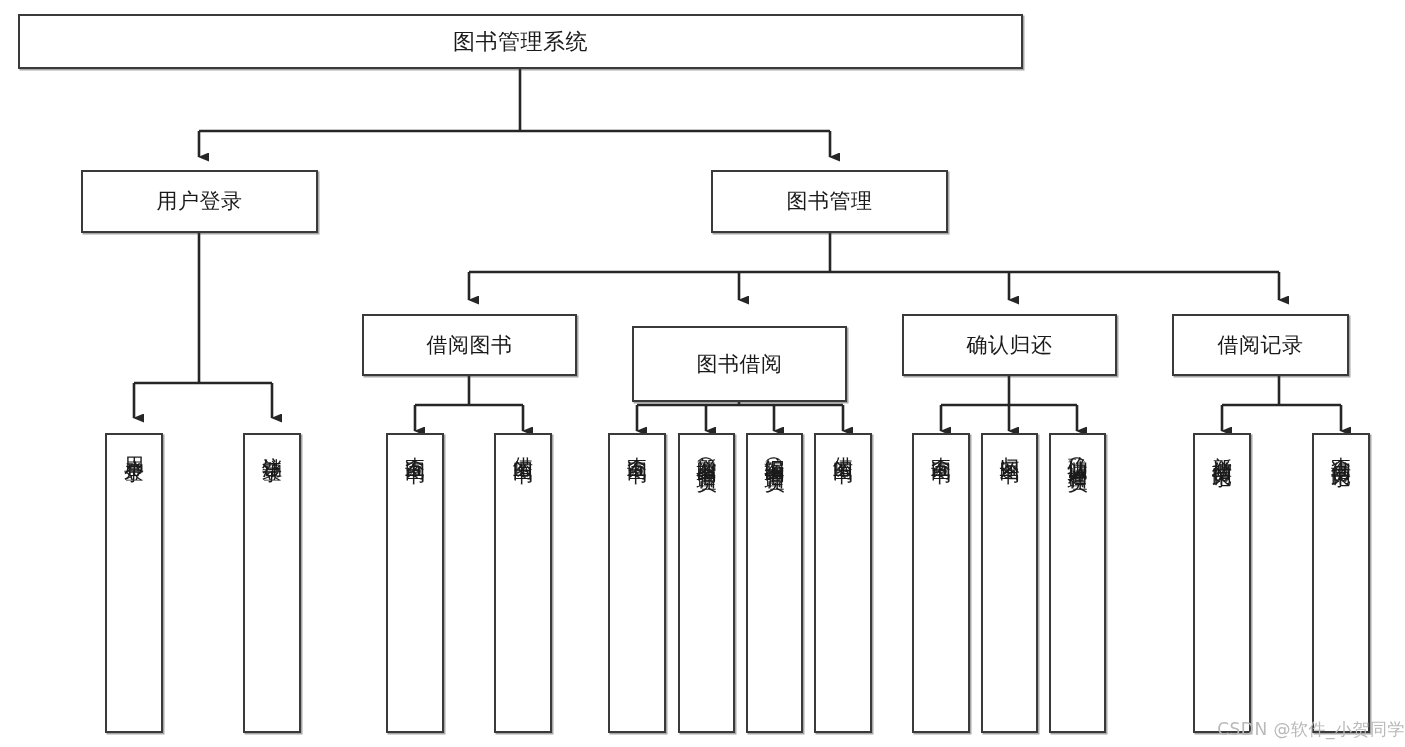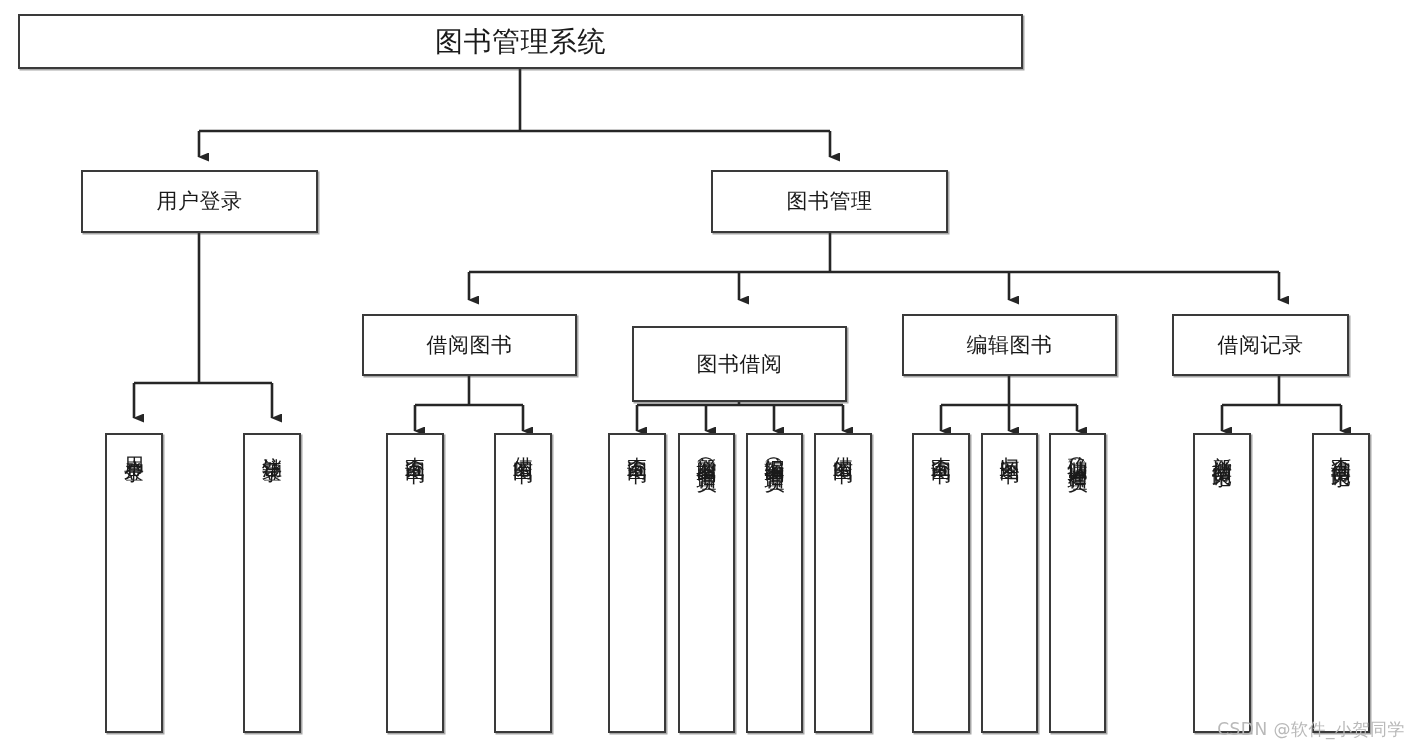--- a/index.html
+++ b/index.html
@@ -42,21 +42,21 @@
     text-align: center;
     line-height: 1.18;
     letter-spacing: 0.5px;
     white-space: nowrap;
   }
   
   .node.horiz .node-label {
     font-size: 21px;
   }
   .node.root .node-label {
-    font-size: 28px;
+    font-size: 22px;
   }
   
   .node.vert {
     align-items: flex-start;
     justify-content: center;
     padding-top: 6px;
   }
   .node.vert .node-label {
     writing-mode: vertical-rl;
     text-orientation: upright;
@@ -144,21 +144,21 @@
     <span class="node-label">图书管理</span>
   </div>
 
   <div class="node horiz" style="left:362px; top:314px; width:215px; height:62px;">
     <span class="node-label">借阅图书</span>
   </div>
   <div class="node horiz" style="left:632px; top:314px; width:215px; height:76px;margin-top:12px;">
     <span class="node-label">图书借阅</span>
   </div>
   <div class="node horiz" style="left:902px; top:314px; width:215px; height:62px;">
-    <span class="node-label">编辑图书</span>
+    <span class="node-label">确认归还</span>
   </div>
   <div class="node horiz" style="left:1172px; top:314px; width:177px; height:62px;">
     <span class="node-label">借阅记录</span>
   </div>
 
   <div class="node vert" style="left:105px; top:433px; width:58px; height:300px;">
     <span class="node-label">用户登录</span>
   </div>
   <div class="node vert" style="left:243px; top:433px; width:58px; height:300px;">
     <span class="node-label">注销登录</span>

